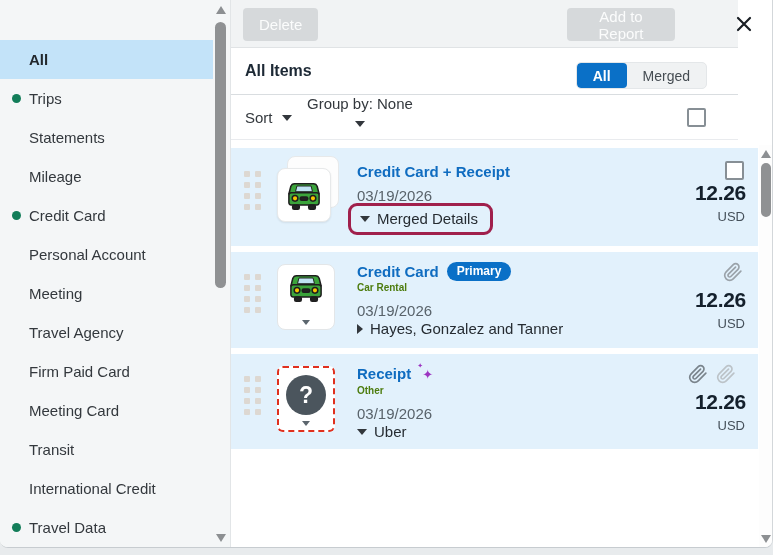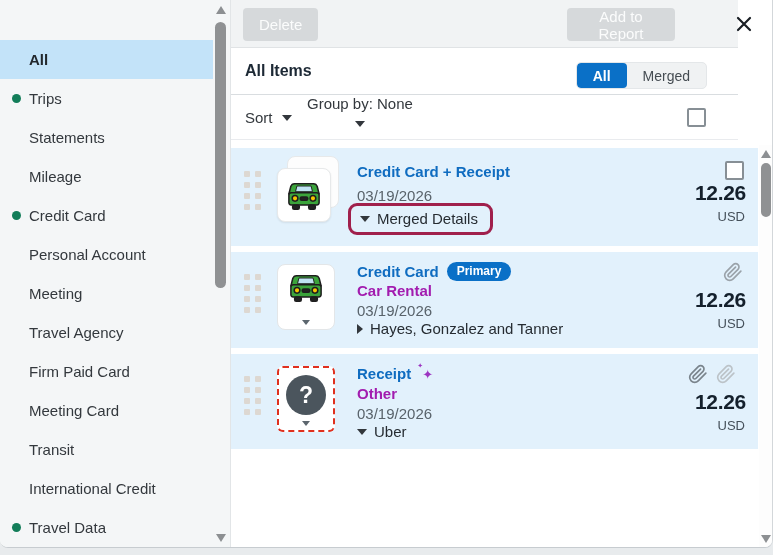--- a/index.html
+++ b/index.html
@@ -61,21 +61,21 @@
   .thumb-front { position:absolute; left:46px; top:20px; width:54px; height:54px; background:#fff; border:1px solid #e7e9ea; border-radius:8px;
                  box-shadow:0 1px 2px rgba(0,0,0,.08); display:flex; align-items:center; justify-content:center; }
   .thumb-big { position:absolute; left:46px; top:12px; width:58px; height:66px; background:#fff; border:1px solid #e3e6e8; border-radius:8px;
                display:flex; flex-direction:column; align-items:center; justify-content:space-between; padding:5px 0 4px; }
   .thumb-dashed { border:2px dashed #e0301e; border-radius:6px; }
   .tri-sm { width:0; height:0; border-left:4px solid transparent; border-right:4px solid transparent; border-top:5px solid #5c666e; }
   .qcircle { width:40px; height:40px; border-radius:50%; background:#4b555d; color:#fff; font-size:23px; font-weight:bold;
              display:flex; align-items:center; justify-content:center; margin-top:2px; }
 
   .type-link { position:absolute; left:126px; font-size:15px; font-weight:bold; color:#0f6cc0; cursor:pointer; }
-  .expense { position:absolute; left:126px; font-size:15px; font-weight:bold; color:#a21caf; }
+  .expense { position:absolute; left:126px; font-size:10px; font-weight:bold; color:#4d7c0f; }
   .date { position:absolute; left:126px; font-size:15px; color:#59636b; }
   .expander { position:absolute; display:flex; align-items:center; gap:7px; font-size:15px; color:#262c32; cursor:pointer; background:none; border:none; font-family:inherit; }
   .annotated { border:3px solid #a0204c; border-radius:9px; padding:4px 12px 5px 9px; left:117px; }
   .badge { display:inline-block; margin-left:8px; background:#0a70c7; color:#fff; font-size:12px; font-weight:bold;
            padding:2px 10px 3px; border-radius:10px; vertical-align:2px; }
   .sparkle { position:relative; color:#9c35c1; font-size:13px; margin-left:6px; padding-left:5px; }
   .s-dot { position:absolute; left:0; top:-5px; font-size:7px; }
 
   .amt { position:absolute; right:12px; font-size:21px; font-weight:bold; color:#14202c; letter-spacing:-0.3px; }
   .cur { position:absolute; right:13px; font-size:13px; color:#45505a; }

